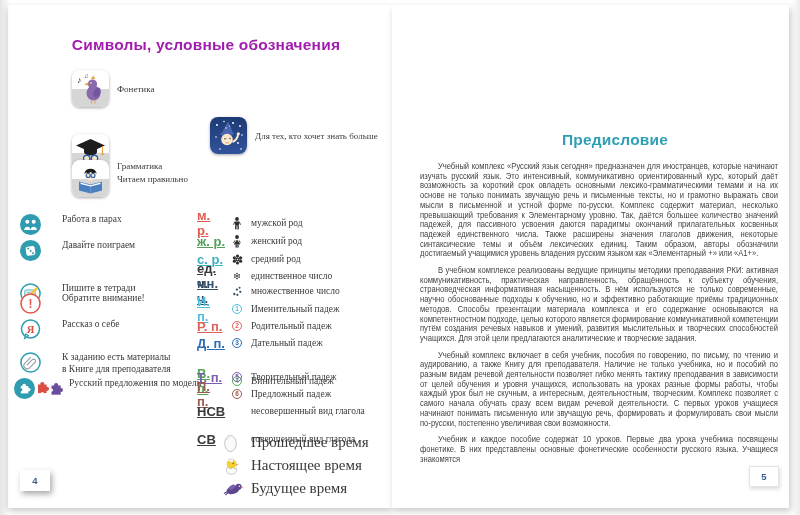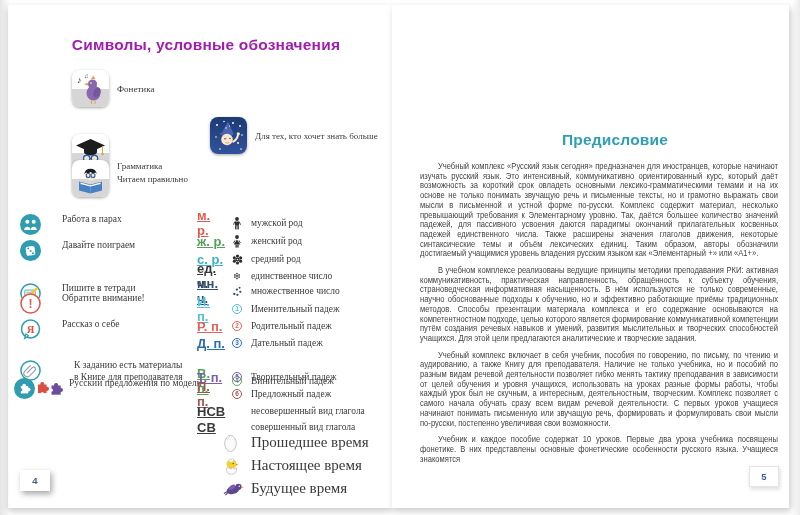--- a/index.html
+++ b/index.html
@@ -213,21 +213,21 @@
     <span class="act-icon">
       <svg width="21" height="21">
         <circle cx="10.5" cy="10" r="9" fill="#fff" stroke="#2f9daf" stroke-width="1.5"></circle>
         <polygon points="4.6,19.5 8.4,16.8 5.9,15" fill="#fff" stroke="#2f9daf" stroke-width="1.2"></polygon>
         <text x="10.5" y="13.8" text-anchor="middle" font-size="10.5" font-weight="bold" font-family="Liberation Serif, serif" fill="#d94f43">Я</text>
       </svg>
     </span>
     <span class="act-label">Рассказ о себе</span>
   </div>
 
-  <div class="act-row" style="top:360px; height:23px;gap:12px;">
+  <div class="act-row" style="top:352px; height:23px;">
     <span class="act-icon">
       <svg width="21" height="21">
         <circle cx="10.5" cy="10.5" r="9.6" fill="#fff" stroke="#2f9daf" stroke-width="1.5"></circle>
         <path d="M7.2,12.8 L12.3,7.7 a1.9,1.9 0 0 1 2.7,2.7 L9.6,15.8 a3.3,3.3 0 0 1 -4.7,-4.7 L10.4,5.6" stroke="#98a0a8" stroke-width="1.2" fill="none" stroke-linecap="round"></path>
       </svg>
     </span>
     <span class="act-label">К заданию есть материалы
 в Книге для преподавателя</span>
   </div>
 
@@ -384,21 +384,21 @@
       </span>
     <span class="gram-label">Предложный падеж</span>
   </div>
 
   <div class="gram-row" style="top: 404px; color: rgb(58, 58, 58);">
     <span class="gram-abbr">НСВ</span>
     <span class="gram-sym"></span>
     <span class="gram-label">несовершенный вид глагола</span>
   </div>
 
-  <div class="gram-row" style="top: 420px; color: rgb(58, 58, 58);">
+  <div class="gram-row" style="top: 432px; color: rgb(58, 58, 58);">
     <span class="gram-abbr">СВ</span>
     <span class="gram-sym"></span>
     <span class="gram-label">совершенный вид глагола</span>
   </div>
 
   <div class="tense-row" style="top:432px;">
     <span class="tense-sym">
       <svg width="15" height="20">
         <ellipse cx="7.5" cy="10.5" rx="5.8" ry="8" fill="#fafafa" stroke="#b5b5b5" stroke-width="0.8"></ellipse>
         <path d="M4.2 7 a5 6.5 0 0 1 2.2 -2.8" stroke="#e2e2e2" stroke-width="1" fill="none"></path>

